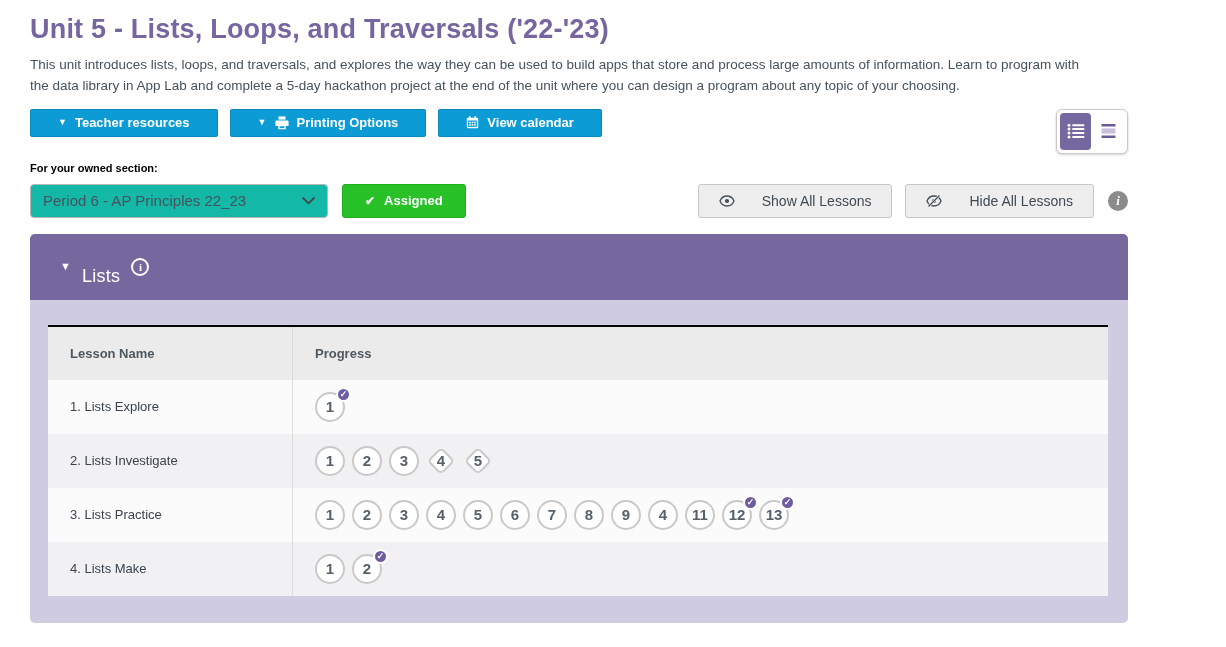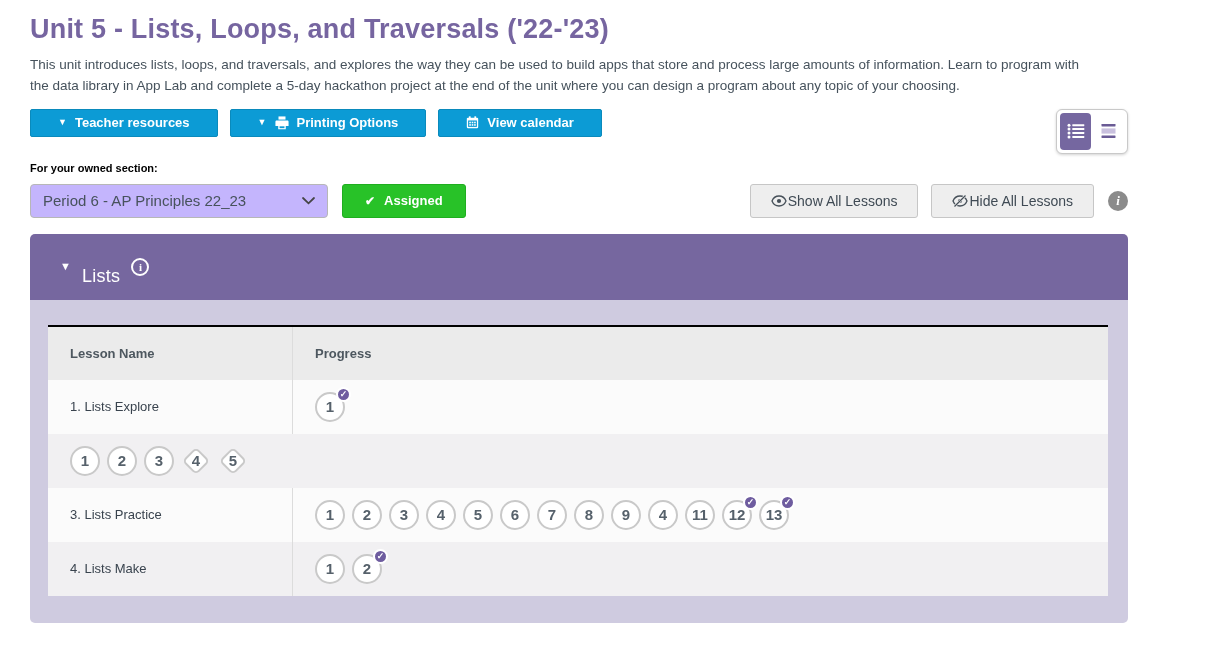--- a/index.html
+++ b/index.html
@@ -33,35 +33,35 @@
   .vt-btn {
     width:31px; height:37px; border:none; border-radius:4px; background:#fff;
     display:flex; align-items:center; justify-content:center; cursor:pointer; padding:0;
   }
   .vt-btn.active { background:#7567a0; }
 
   
   .owned-label { font-weight:bold; font-size:11px; color:#000000; margin:4px 0 10px; }
   .controls-row { display:flex; align-items:center; width:1098px; }
   .select-box {
-    width:298px; height:34px; background:#c4b5fd; border:1px solid #b7b7b7; border-radius:4px;
+    width:298px; height:34px; background:#14b8a6; border:1px solid #b7b7b7; border-radius:4px;
     display:flex; align-items:center; justify-content:space-between; padding:0 12px;
     font-size:15px; color:#47525c; cursor:pointer;
   }
   .assigned-btn {
     margin-left:14px; height:34px; padding:0 22px; background:#28c228; border:1px solid #1fae1f;
     border-radius:3px; color:#fff; font-weight:bold; font-size:13px; font-family:inherit;
     display:inline-flex; align-items:center; gap:9px; cursor:pointer;
   }
   .check-glyph { font-size:12px; }
   .right-controls { margin-left:auto; display:flex; align-items:center; }
   .ghost-btn {
     height:34px; padding:0 20px; margin-left:13px; background:#eee; border:1px solid #c6c6c6;
     border-radius:3px; color:#3f4a54; font-size:14px; font-family:inherit;
-    display:inline-flex; align-items:center; gap:1px; cursor:pointer;
+    display:inline-flex; align-items:center; gap:27px; cursor:pointer;
   }
   .info-circle {
     width:20px; height:20px; margin-left:14px; border-radius:50%; background:#8b8b8b;
     color:#fff; display:flex; align-items:center; justify-content:center;
     font-family:"Liberation Serif", serif; font-weight:bold; font-style:italic; font-size:13px;
     cursor:pointer;
   }
 
   
   .unit-card { width:1098px; margin-top:16px; }
@@ -247,20 +247,23 @@
                 <span class="lesson-name">1. Lists Explore</span>
               </div>
               <div class="cell prog-col">
                 <div class="bubble">
                   <span class="num">1</span>
                   <span class="badge">✓</span>
                 </div>
               </div>
             </div>
             <div class="trow alt">
+              <div class="cell name-col">
+                <span class="lesson-name">2. Lists Investigate</span>
+              </div>
               <div class="cell prog-col">
                 <div class="bubble">
                   <span class="num">1</span>
                 </div>
                 <div class="bubble">
                   <span class="num">2</span>
                 </div>
                 <div class="bubble">
                   <span class="num">3</span>
                 </div>

